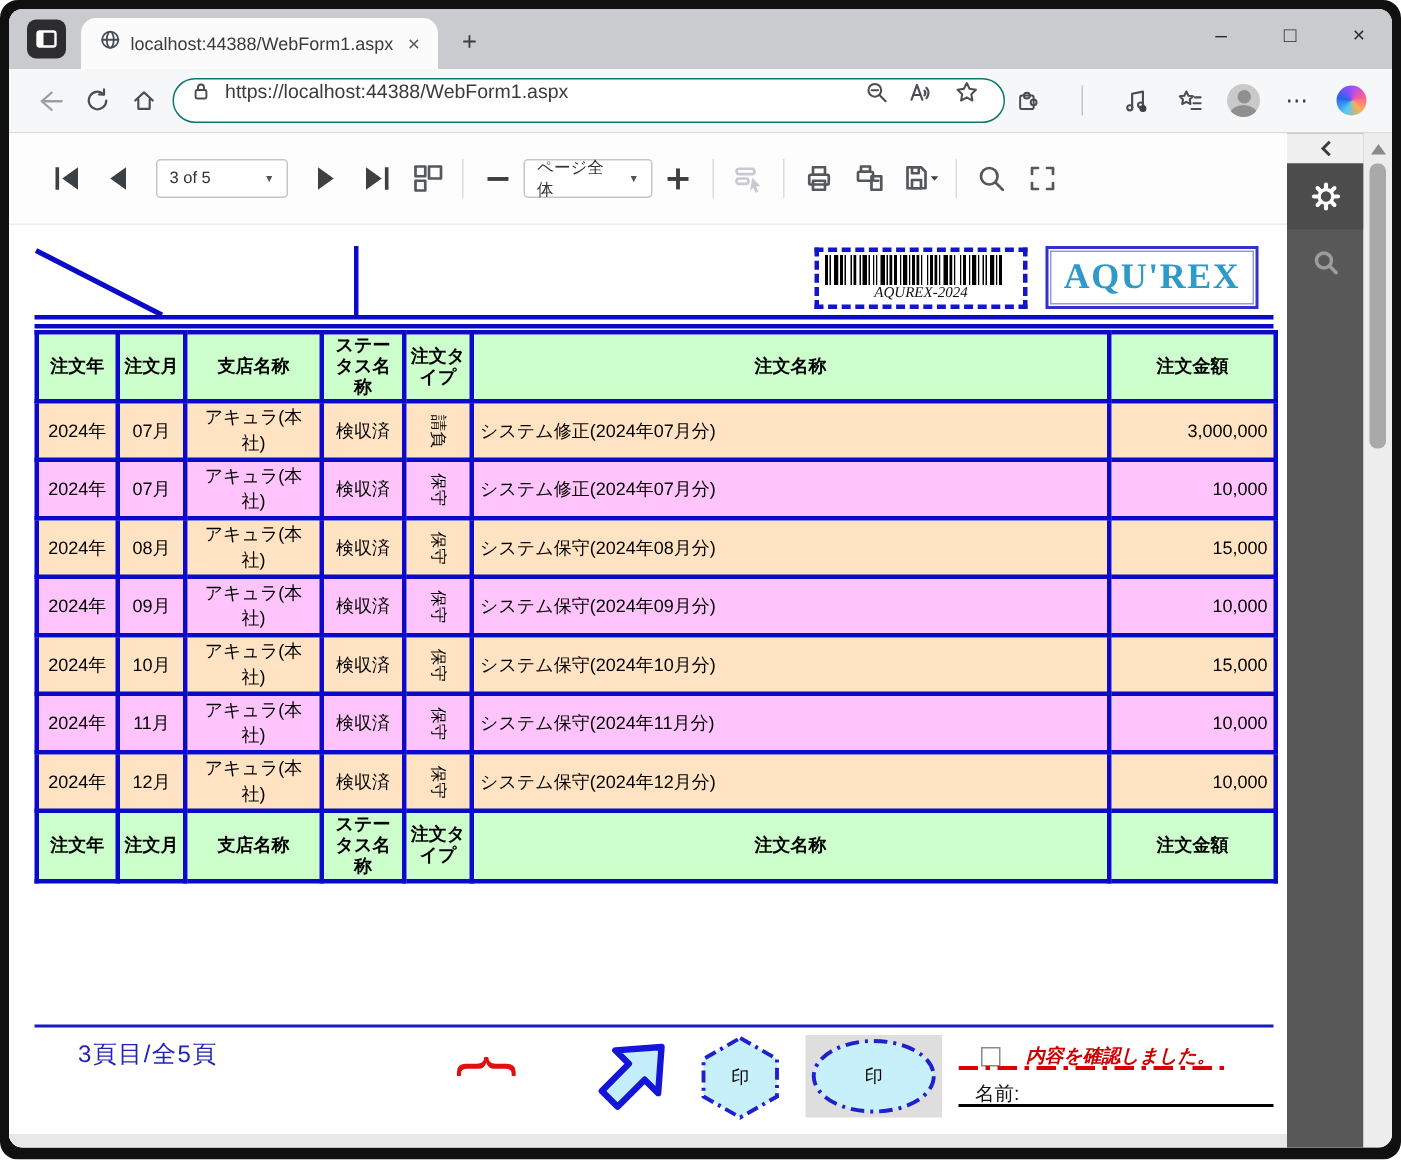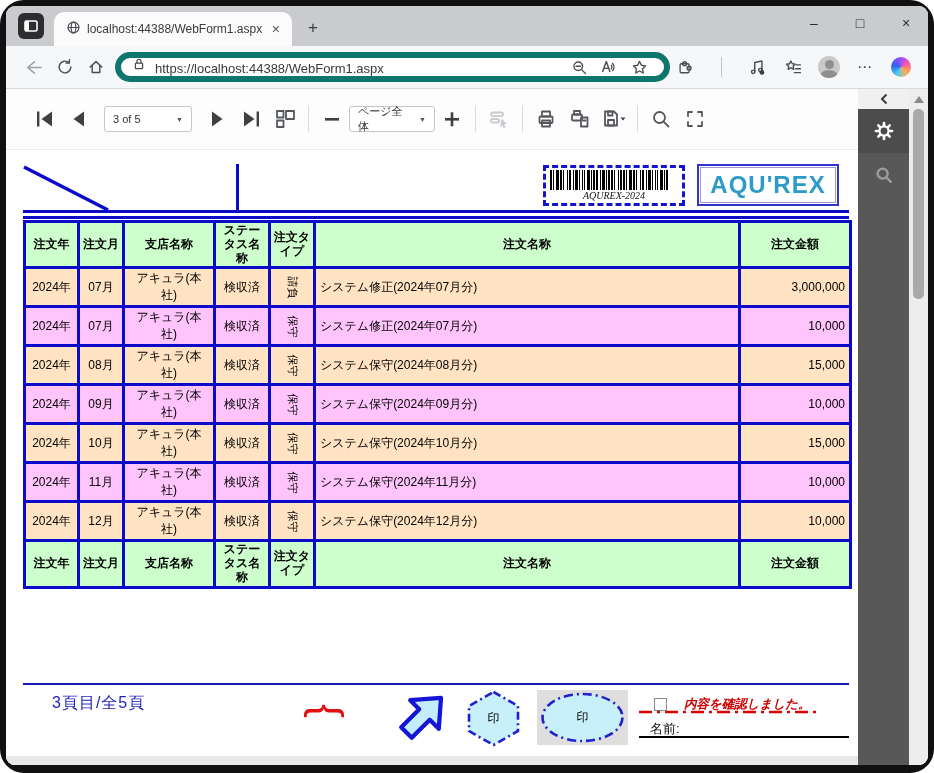--- a/index.html
+++ b/index.html
@@ -1,31 +1,31 @@
 <!DOCTYPE html>
 <html><head>
 <meta charset="utf-8">
 <style>
   html,body{margin:0;padding:0;background:#fff;}
   body{width:934px;height:773px;overflow:hidden;font-family:"Liberation Sans","DejaVu Sans",sans-serif;position:relative;}
-  .window{position:absolute;inset:0;background:#101010;border-radius:24px;padding:6px 6px 8px 6px;box-sizing:border-box;}
+  .window{position:absolute;inset:0;background:#101010;border-radius:12px;padding:6px 6px 8px 6px;box-sizing:border-box;}
   .inner{width:100%;height:100%;border-radius:9px;overflow:hidden;display:flex;flex-direction:column;background:#fff;}
 
   
   .tabstrip{height:40px;background:#c9cbce;display:flex;align-items:flex-end;position:relative;flex:0 0 auto;}
   .ws-icon{width:26px;height:26px;border-radius:6px;background:#2d2d30;margin:0 10px 7px 12px;display:flex;align-items:center;justify-content:center;}
   .tab{width:238px;height:34px;background:#fbfbfc;border-radius:10px 10px 0 0;display:flex;align-items:center;padding:0 8px 0 12px;box-sizing:border-box;}
   .tab-title{flex:1;font-size:12px;color:#3b3b3d;white-space:nowrap;overflow:hidden;margin:0 6px;}
   .tab-close{font-size:14px;color:#55585c;padding:0 4px;cursor:default;}
   .newtab{font-size:17px;color:#3b3b3d;margin:0 0 8px 12px;padding:0 4px;}
   .wincontrols{position:absolute;right:14px;top:9px;display:flex;gap:30px;font-size:14px;color:#2a2a2a;}
   .wincontrols span{width:16px;text-align:center;}
   .addressbar{height:42px;background:#f6f7f8;border-bottom:1px solid #d7d9db;display:flex;align-items:center;padding:0 12px;flex:0 0 auto;}
   .navic{width:32px;display:flex;justify-content:center;}
-  .urlpill{height:30px;width:572px;margin-left:4px;background:#fff;border:6px solid #0f766e;border-radius:15px;display:flex;align-items:flex-end;padding:0 10px;box-sizing:border-box;}
+  .urlpill{height:30px;width:572px;margin-left:4px;background:#fff;border:1px solid #0f766e;border-radius:15px;display:flex;align-items:flex-start;padding:0 10px;box-sizing:border-box;}
   .url{flex:1;font-size:13px;color:#3a3a3c;margin-left:8px;white-space:nowrap;overflow:hidden;}
   .pill-ic{width:30px;display:flex;justify-content:center;}
   .rightics{margin-left:auto;display:flex;align-items:center;gap:6px;}
   .rightics>div{width:30px;display:flex;justify-content:center;align-items:center;}
   .vdiv{width:1px;height:20px;background:#c3c5c7;}
   .avatar-c{width:22px;height:22px;border-radius:50%;background:#c9c9c9;position:relative;overflow:hidden;}
   .avatar-c .head{position:absolute;left:6.5px;top:4px;width:9px;height:9px;border-radius:50%;background:#8f8f8f;}
   .avatar-c .body{position:absolute;left:2px;top:13.5px;width:18px;height:12px;border-radius:50%;background:#8f8f8f;}
   .copilot{width:20px;height:20px;border-radius:50%;background:conic-gradient(from 210deg,#4ec9f5,#2764e7,#9b4dff,#f55ba0,#ffb04d,#4ec9f5);}
   .dots{font-size:15px;color:#3b3b3d;letter-spacing:1px;}
@@ -54,21 +54,21 @@
   :root{--blue:#0a0ac8;--lblue:#2e9ac8;--green:#ccffcc;--peach:#ffe3c2;--pink:#ffc4fc;--red:#d91111;}
 
   .diag-line{left:14px;top:13px;width:95px;height:50px;}
   .rtitle{left:62px;top:22px;font-size:17px;font-weight:bold;color:var(--blue);text-decoration:underline;letter-spacing:1px;}
   .vrule{left:230px;top:14px;width:3px;height:47px;background:var(--blue);}
   .barcode{left:537px;top:15px;width:142px;height:41px;border:3px dashed #1414cc;background:#fff;box-sizing:border-box;display:flex;flex-direction:column;align-items:center;padding:2px 4px 1px;}
   .bars{height:20px;width:128px;font-size:0;white-space:nowrap;overflow:hidden;}
   .bclabel{font-size:10px;font-style:italic;color:#111;line-height:11px;font-family:"Liberation Serif","DejaVu Serif",serif;}
   .logo{left:691px;top:14px;width:142px;height:42px;border:2px solid #3232cc;box-sizing:border-box;display:flex;align-items:center;justify-content:center;}
   .logo-in{width:134px;height:34px;border:1px solid #9a9acf;display:flex;align-items:center;justify-content:center;}
-  .logo-text{font-size:24px;font-weight:bold;color:var(--lblue);letter-spacing:1px;}
+  .logo-text{font-size:24px;font-weight:bold;color:var(--lblue);letter-spacing:1px;font-family:Liberation Serif, serif;}
   .dblrule{left:17px;top:60px;width:826px;height:3px;border-top:3px solid var(--blue);border-bottom:3px solid var(--blue);box-sizing:content-box;}
 
   table.report{position:absolute;left:17px;top:70px;border-collapse:collapse;table-layout:fixed;width:826px;}
   table.report th,table.report td{border:3px solid var(--blue);overflow:hidden;}
   table.report th{background:var(--green);font-size:12px;font-weight:bold;color:#000;height:32px;line-height:1.15;word-break:break-all;padding:1px 2px;}
   table.report td{font-size:12px;color:#000;height:33px;padding:1px 4px;background:var(--peach);}
   table.report tbody tr:nth-child(even) td{background:var(--pink);}
   td.c-year,td.c-month,td.c-branch,td.c-status,td.c-type{text-align:center;}
   td.c-name{text-align:left;padding-left:12px;}
   td.c-amount{text-align:right;padding-right:10px;}

